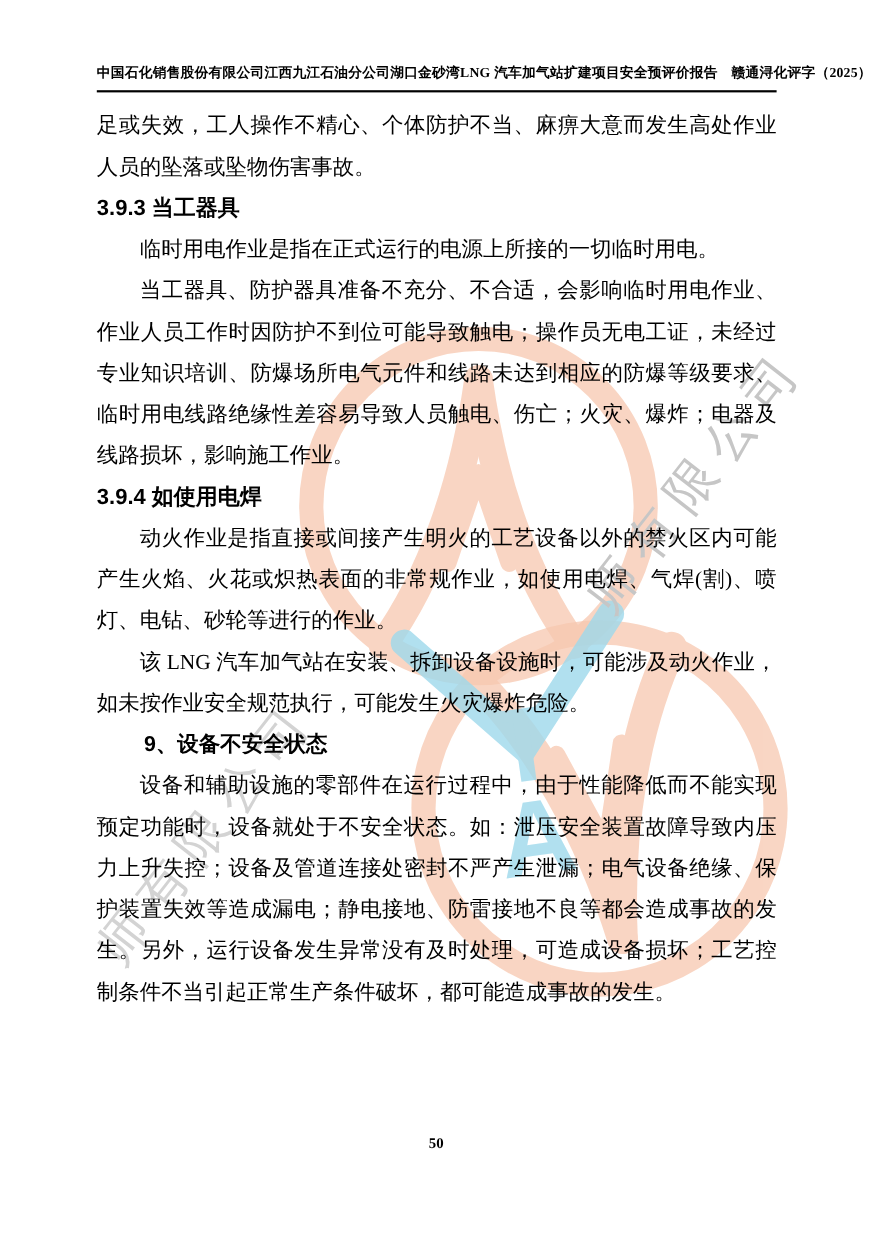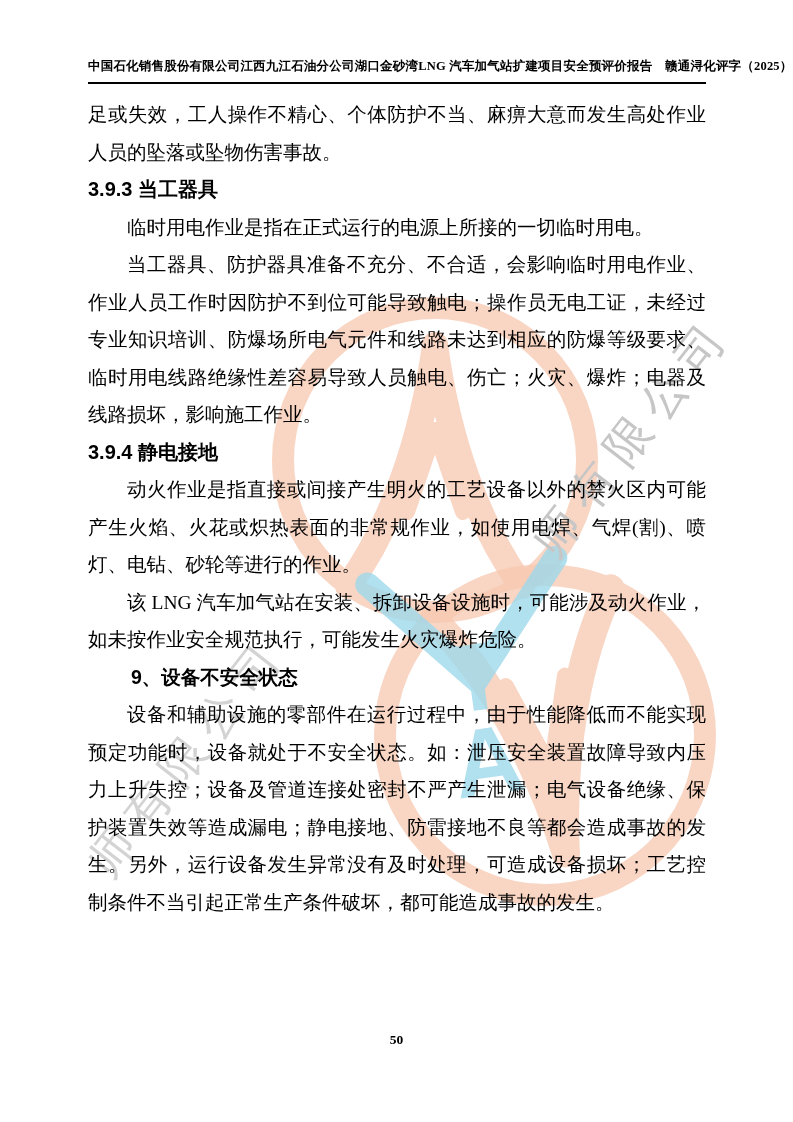--- a/index.html
+++ b/index.html
@@ -102,21 +102,21 @@
   <div class="content">
     <div class="doc-header">中国石化销售股份有限公司江西九江石油分公司湖口金砂湾LNG 汽车加气站扩建项目安全预评价报告　赣通浔化评字（2025）012 号</div>
 
     <div class="body-text">
       <p class="para noindent">足或失效，工人操作不精心、个体防护不当、麻痹大意而发生高处作业人员的坠落或坠物伤害事故。</p>
 
       <p class="h-num">3.9.3 当工器具</p>
       <p class="para">临时用电作业是指在正式运行的电源上所接的一切临时用电。</p>
       <p class="para">当工器具、防护器具准备不充分、不合适，会影响临时用电作业、作业人员工作时因防护不到位可能导致触电；操作员无电工证，未经过专业知识培训、防爆场所电气元件和线路未达到相应的防爆等级要求、临时用电线路绝缘性差容易导致人员触电、伤亡；火灾、爆炸；电器及线路损坏，影响施工作业。</p>
 
-      <p class="h-num">3.9.4 静电接地</p>
+      <p class="h-num">3.9.4 如使用电焊</p>
       <p class="para">动火作业是指直接或间接产生明火的工艺设备以外的禁火区内可能产生火焰、火花或炽热表面的非常规作业，如使用电焊、气焊(割)、喷灯、电钻、砂轮等进行的作业。</p>
       <p class="para">该 LNG 汽车加气站在安装、拆卸设备设施时，可能涉及动火作业，如未按作业安全规范执行，可能发生火灾爆炸危险。</p>
 
 
       <p class="h-sub">9、设备不安全状态</p>
       <p class="para">设备和辅助设施的零部件在运行过程中，由于性能降低而不能实现预定功能时，设备就处于不安全状态。如：泄压安全装置故障导致内压力上升失控；设备及管道连接处密封不严产生泄漏；电气设备绝缘、保护装置失效等造成漏电；静电接地、防雷接地不良等都会造成事故的发生。另外，运行设备发生异常没有及时处理，可造成设备损坏；工艺控制条件不当引起正常生产条件破坏，都可能造成事故的发生。</p>
 
     </div>
   </div>
 

